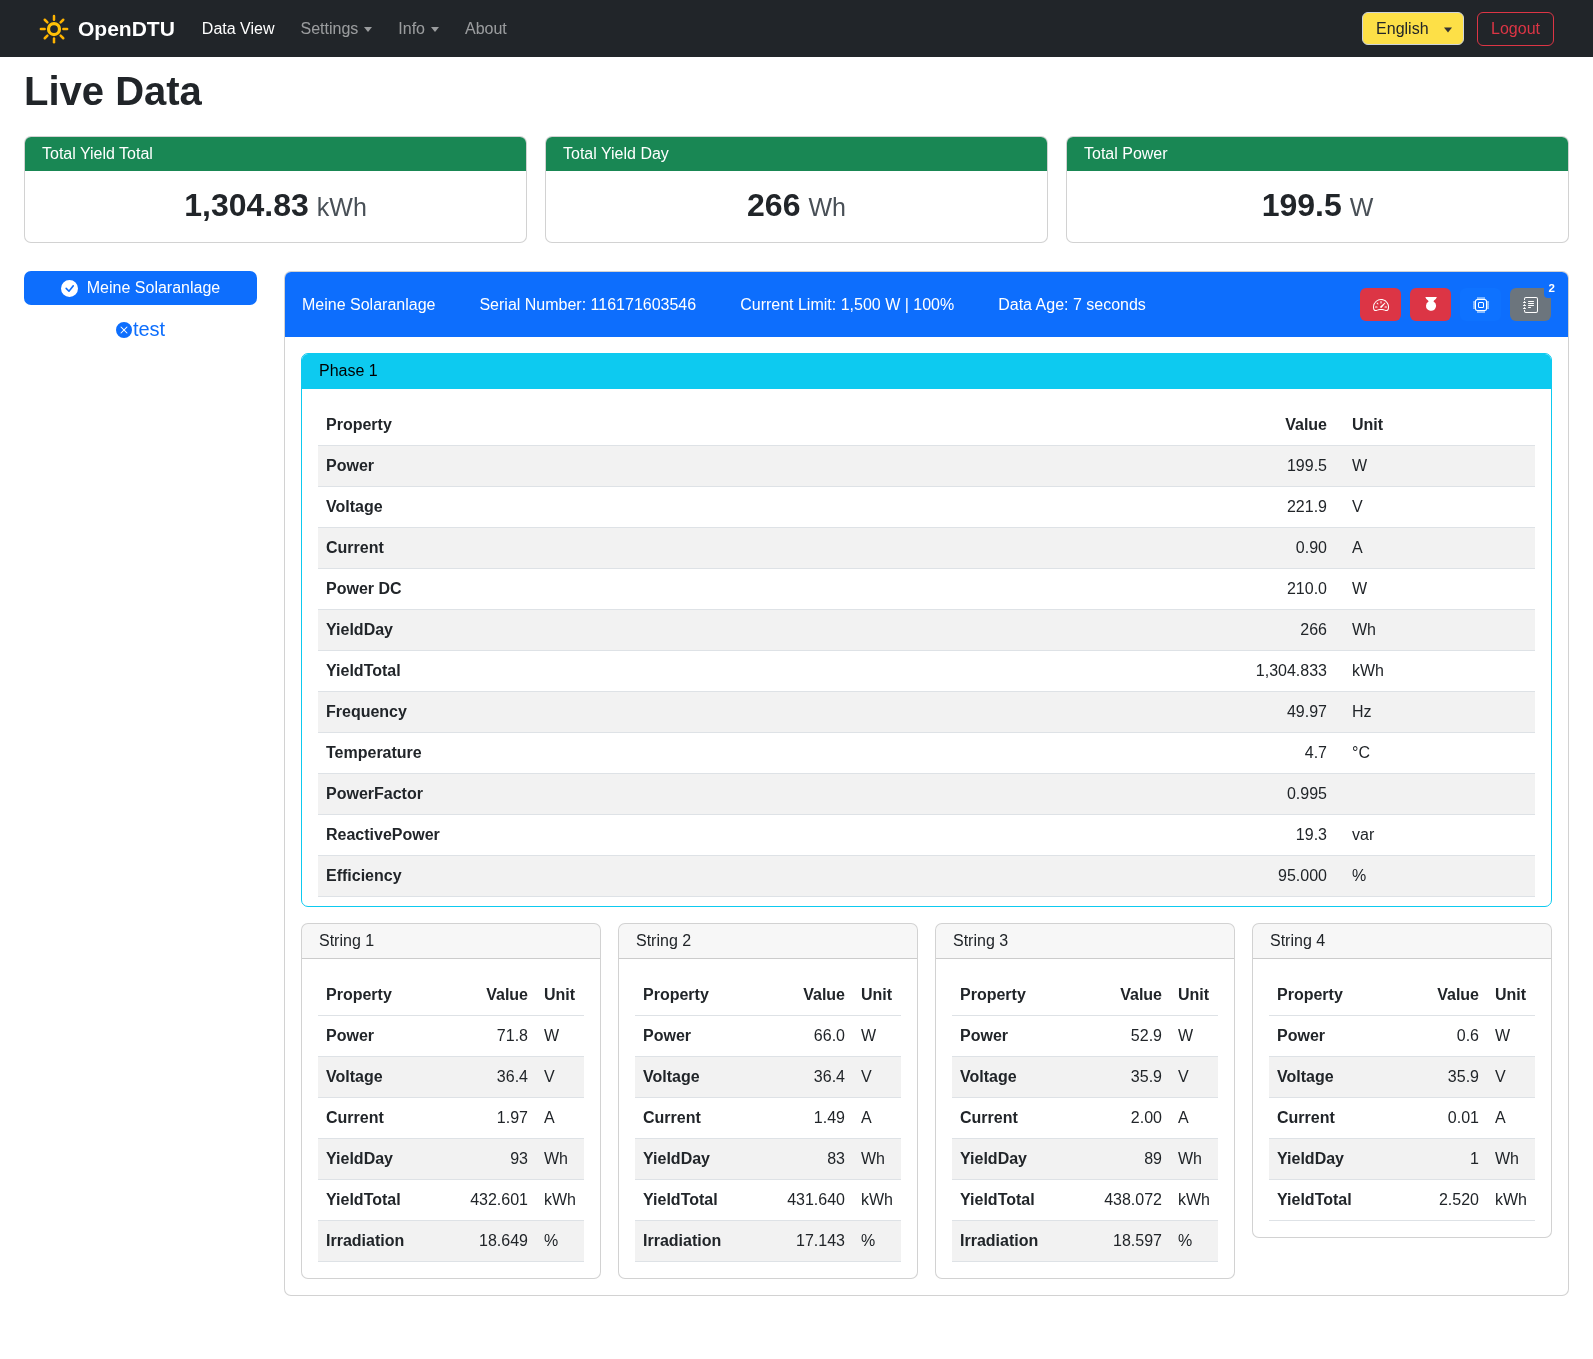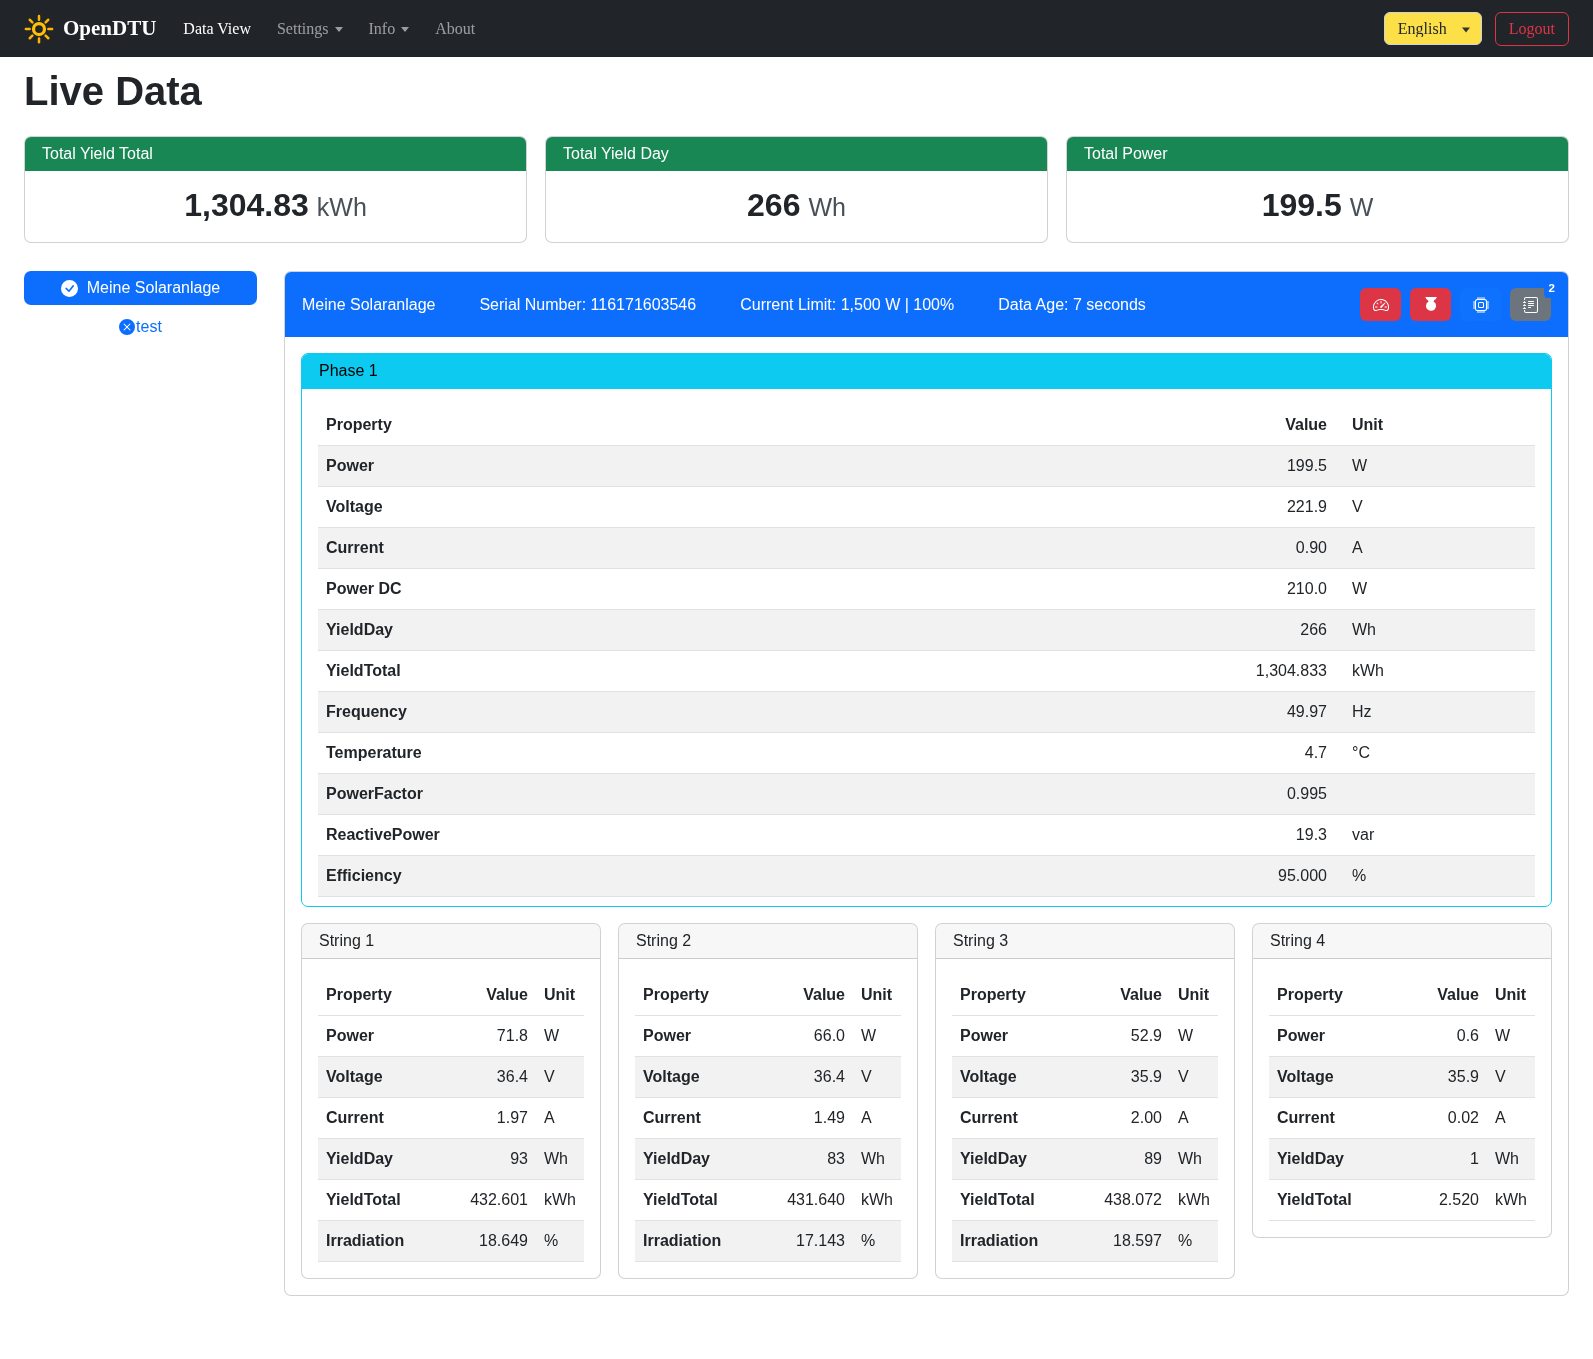--- a/index.html
+++ b/index.html
@@ -23,22 +23,21 @@
     background:#fff;
     min-width:1200px;
     font-size:16px;
   }
   
   .navbar{
     background:var(--navbar-bg);
     height:57px;
     display:flex;
     align-items:center;
-    padding:0 24px;
-    font-family:Liberation Serif, serif;
+    padding:0 39px;
   }
   .brand{
     display:flex;align-items:center;gap:9px;
     color:#fff;font-size:21px;font-weight:700;
     cursor:pointer;white-space:nowrap;
   }
   .nav-list{
     display:flex;align-items:center;list-style:none;
     margin:0 0 0 14px;padding:0;
   }
@@ -105,21 +104,21 @@
   .content-row{display:flex;gap:27px;align-items:flex-start;}
   .sidebar{width:233px;flex-shrink:0;}
   .inv-select-btn{
     width:100%;background:var(--blue);color:#fff;border:none;
     border-radius:7px;padding:8px 12px;font-size:16px;font-family:inherit;
     display:flex;align-items:center;justify-content:center;gap:9px;
     cursor:pointer;
   }
   .inv-secondary-btn{
     margin:12px auto 0;background:none;border:none;color:var(--blue);
-    font-size:16px;font-family:inherit;display:flex;align-items:center;gap:1px;
+    font-size:20px;font-family:inherit;display:flex;align-items:center;gap:1px;
     cursor:pointer;
   }
   .main-col{flex:1;min-width:0;}
   
   .inverter-card{border:1px solid rgba(0,0,0,.175);}
   .inverter-header{
     background:var(--blue);color:#fff;
     display:flex;align-items:center;gap:44px;
     padding:16px 17px;border-bottom:none;
   }
@@ -539,21 +538,21 @@
                         <td class="val">0.6</td>
                         <td class="unit">W</td>
                       </tr>
                       <tr class="striped">
                         <th>Voltage</th>
                         <td class="val">35.9</td>
                         <td class="unit">V</td>
                       </tr>
                       <tr>
                         <th>Current</th>
-                        <td class="val">0.02</td>
+                        <td class="val">0.01</td>
                         <td class="unit">A</td>
                       </tr>
                       <tr class="striped">
                         <th>YieldDay</th>
                         <td class="val">1</td>
                         <td class="unit">Wh</td>
                       </tr>
                       <tr>
                         <th>YieldTotal</th>
                         <td class="val">2.520</td>

